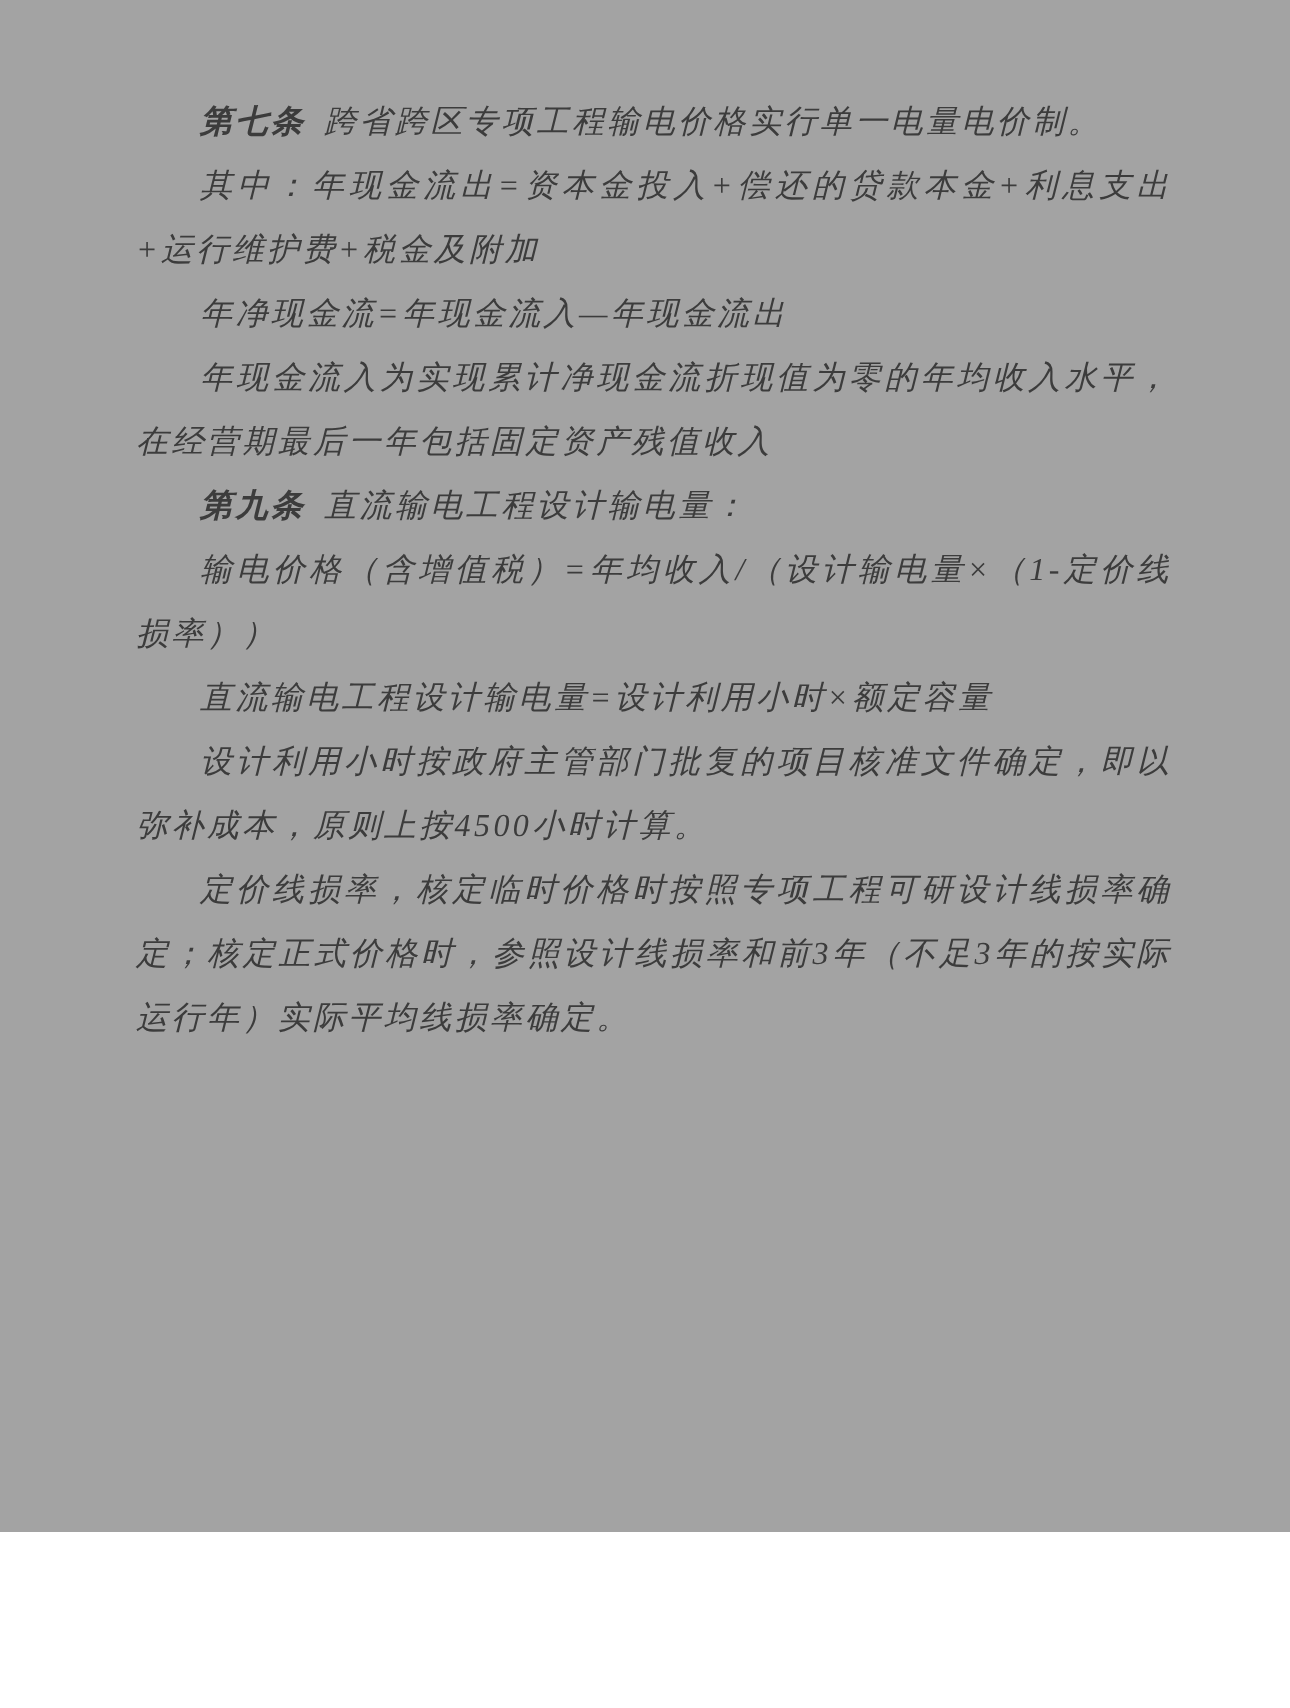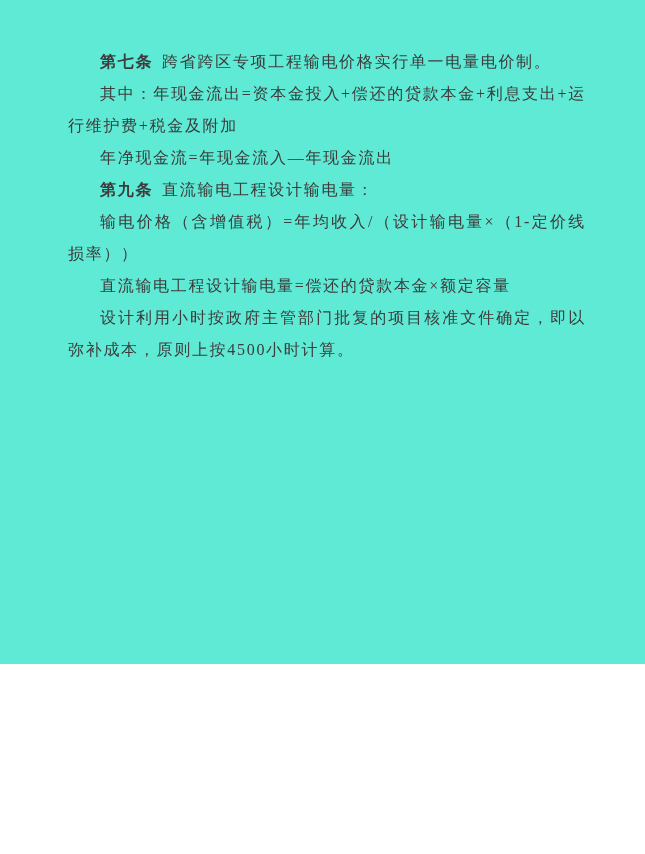--- a/index.html
+++ b/index.html
@@ -3,23 +3,24 @@
 <meta charset="utf-8">
 <style>
   * { margin: 0; padding: 0; box-sizing: border-box; }
   html, body {
     background: #ffffff;
     font-family: "Liberation Serif", "DejaVu Serif", serif;
   }
   .page {
     position: relative;
     width: 645px;
-    height: 664px;
-    background: #5eead4;
+    height: 766px;
+    background: #a3a3a3;
     overflow: hidden;
+    font-style: italic;
   }
   .doc-body {
     position: absolute;
     left: 68px;
     top: 46px;
     width: 518px;
     color: #3c3c3c;
     font-size: 16px;
     line-height: 32px;
     letter-spacing: 1.7px;
@@ -35,18 +36,20 @@
   }
 </style>
 </head>
 <body>
 
 <div class="page">
   <div class="doc-body">
       <p class="para"><span class="label">第七条</span><span>跨省跨区专项工程输电价格实行单一电量电价制。</span></p>
       <p class="para"><span>其中：年现金流出=资本金投入+偿还的贷款本金+利息支出+运行维护费+税金及附加</span></p>
       <p class="para"><span>年净现金流=年现金流入—年现金流出</span></p>
+      <p class="para"><span>年现金流入为实现累计净现金流折现值为零的年均收入水平，在经营期最后一年包括固定资产残值收入</span></p>
       <p class="para"><span class="label">第九条</span><span>直流输电工程设计输电量：</span></p>
       <p class="para"><span>输电价格（含增值税）=年均收入/（设计输电量×（1-定价线损率））</span></p>
-      <p class="para"><span>直流输电工程设计输电量=偿还的贷款本金×额定容量</span></p>
+      <p class="para"><span>直流输电工程设计输电量=设计利用小时×额定容量</span></p>
       <p class="para"><span>设计利用小时按政府主管部门批复的项目核准文件确定，即以弥补成本，原则上按4500小时计算。</span></p>
+      <p class="para"><span>定价线损率，核定临时价格时按照专项工程可研设计线损率确定；核定正式价格时，参照设计线损率和前3年（不足3年的按实际运行年）实际平均线损率确定。</span></p>
     </div>
 </div>
 
 </body></html>

